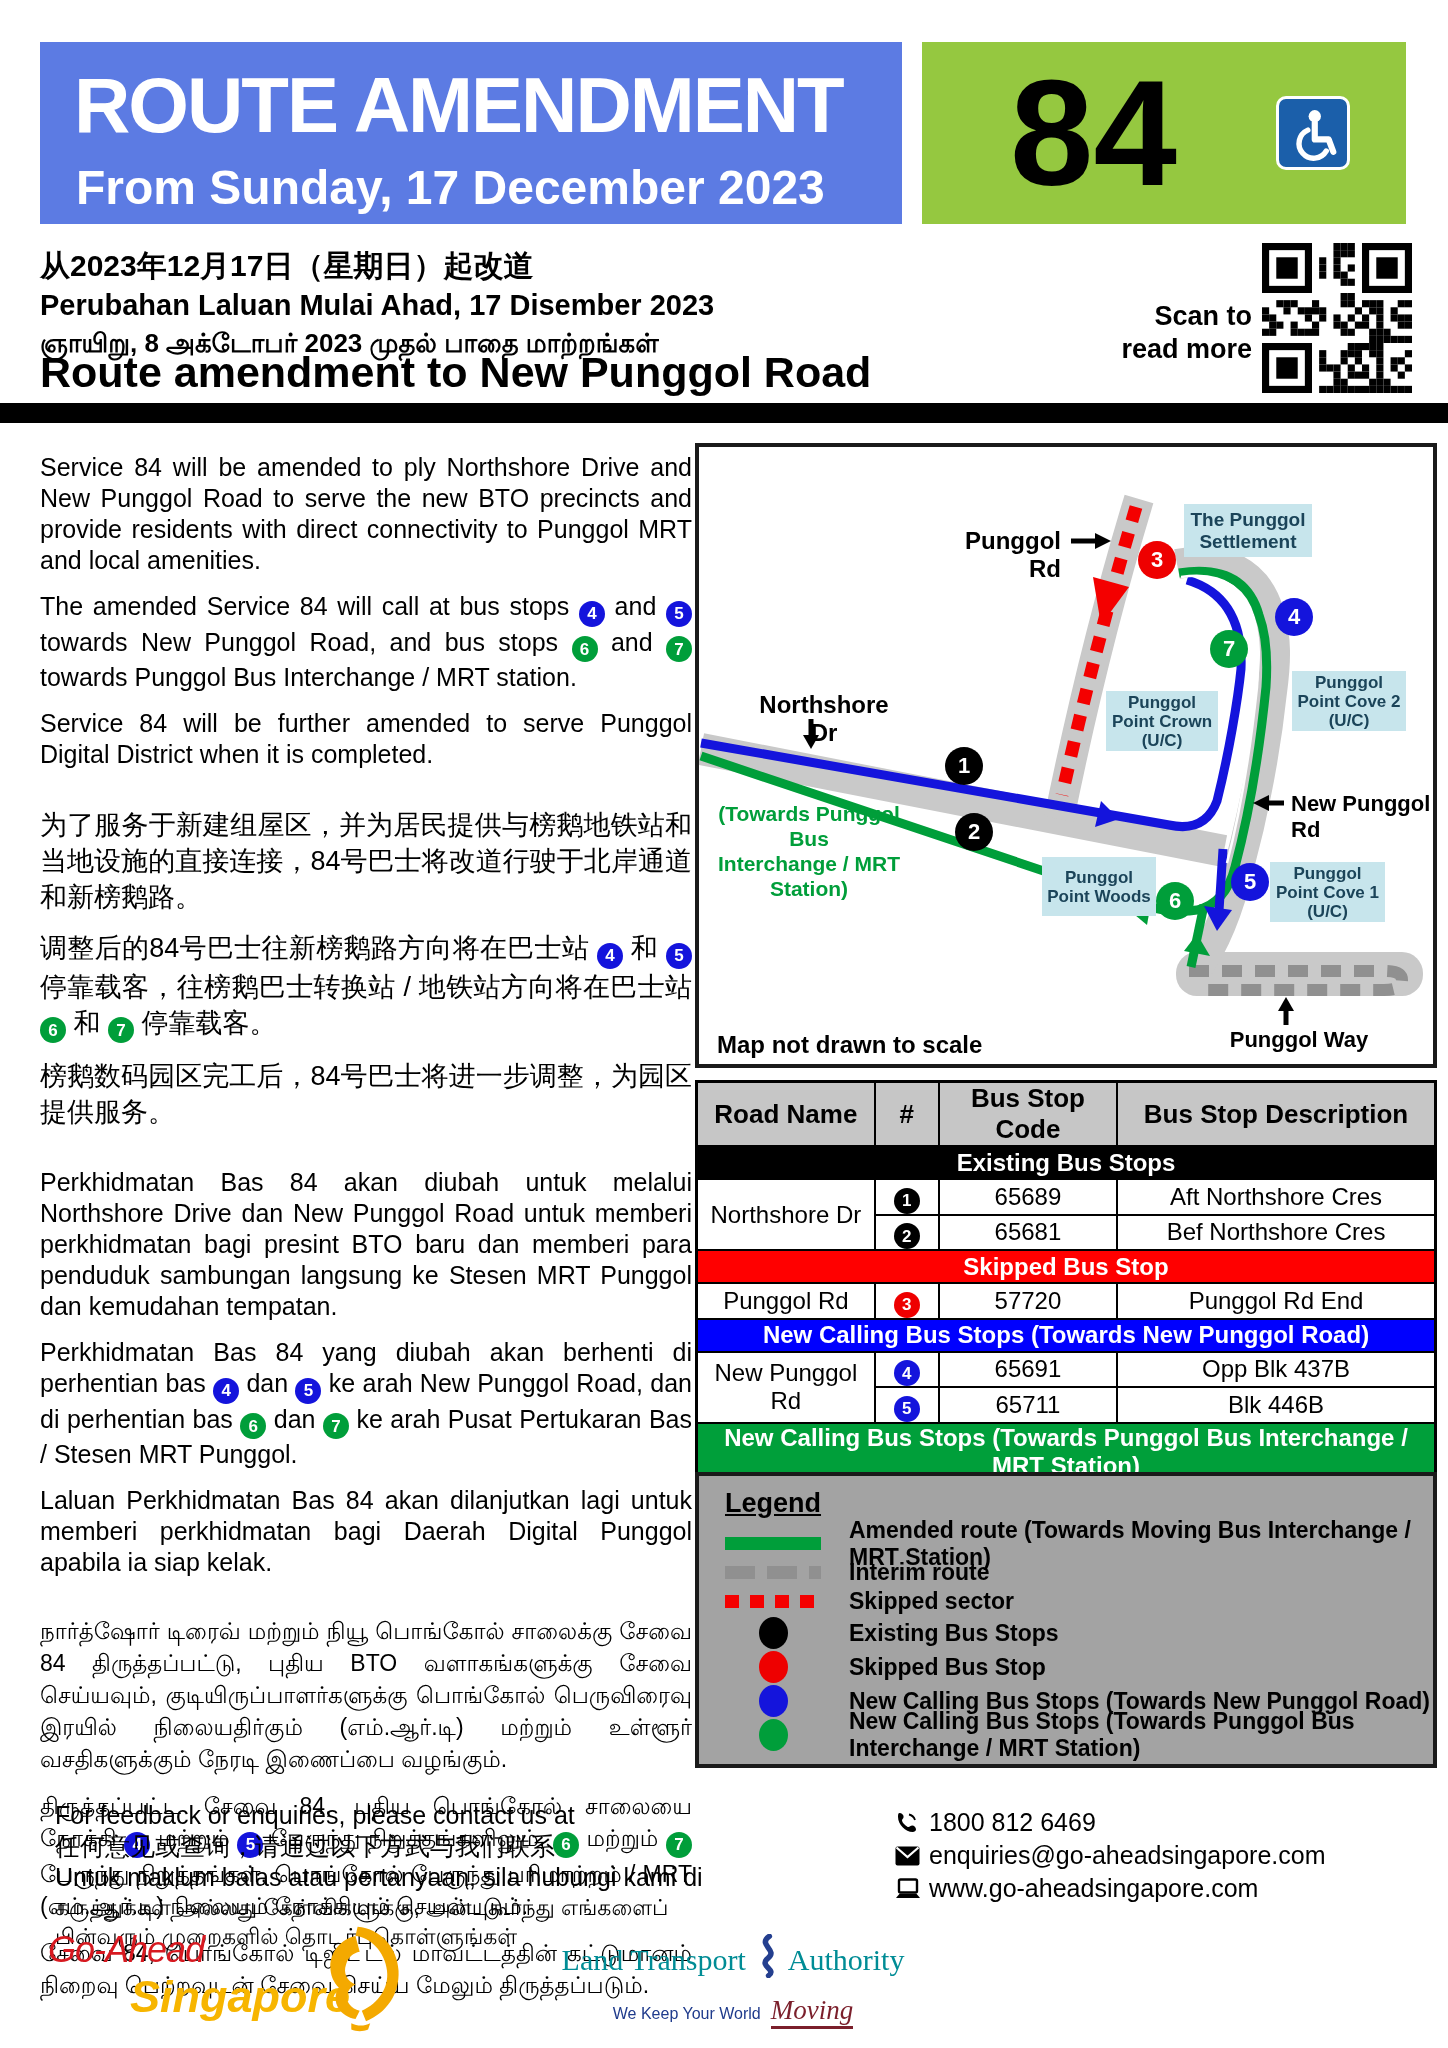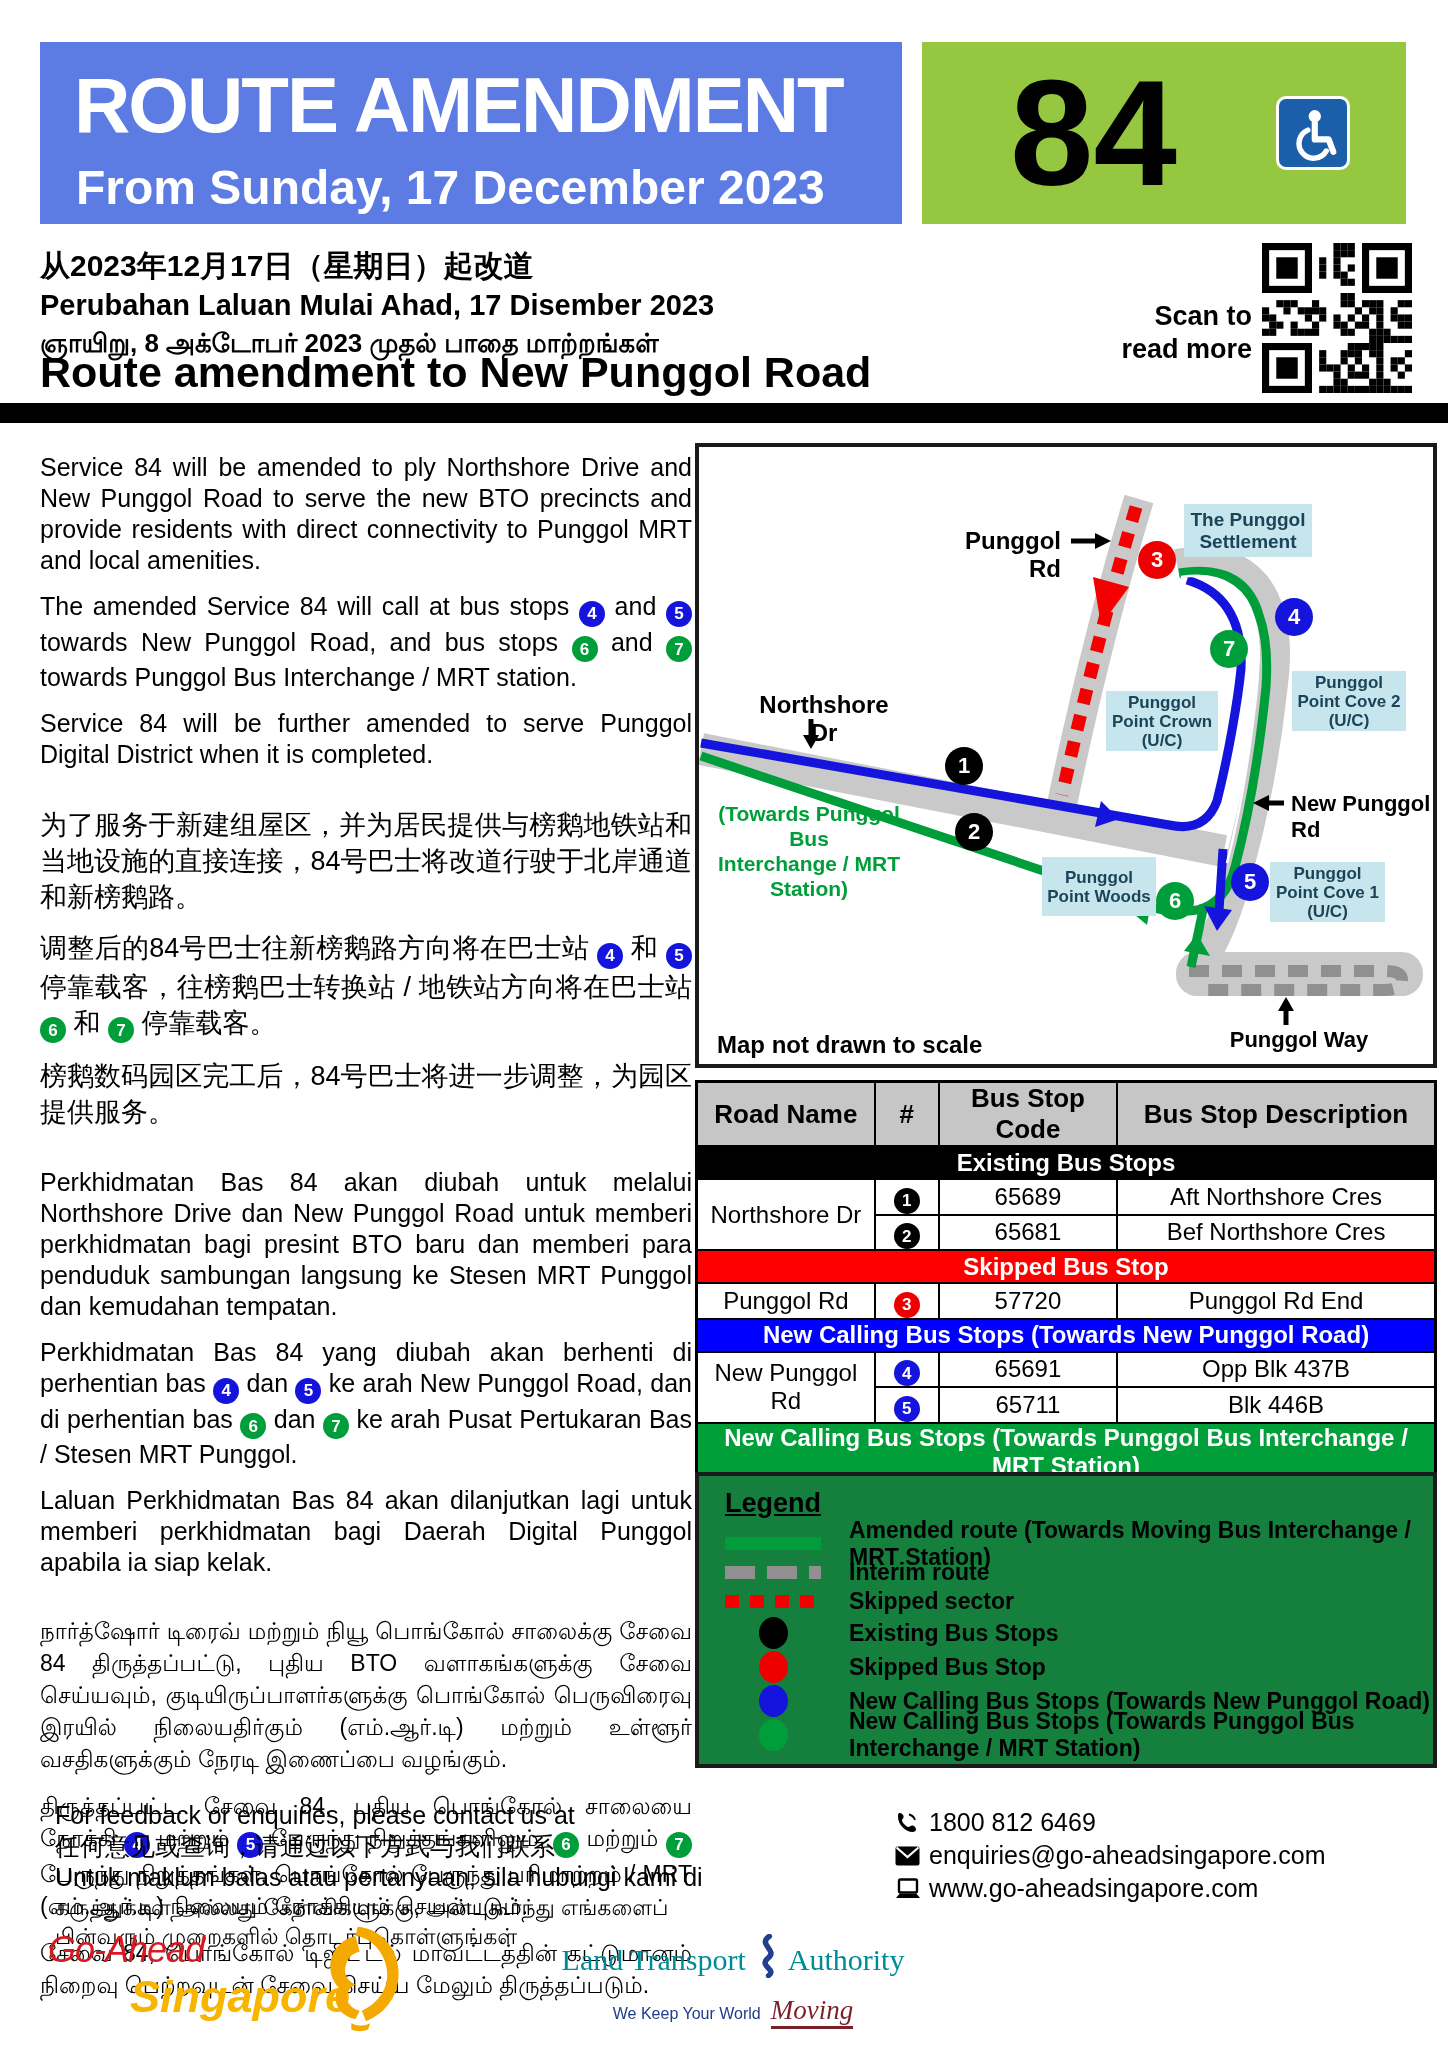--- a/index.html
+++ b/index.html
@@ -48,21 +48,21 @@
   .stop-table{position:absolute;left:695px;top:1080px;width:742px;border-collapse:collapse;table-layout:fixed;}
   .stop-table th,.stop-table td{border:2px solid #000;text-align:center;padding:0;}
   .stop-table{border:3px solid #000;}
   .stop-table th{background:#C6C6C6;font-size:26px;font-weight:700;height:46px;}
   .band td{height:27px;font-size:24px;font-weight:700;color:#fff;}
   .band.b-black td{background:#000;} .band.b-red td{background:#FF0000;}
   .band.b-blue td{background:#0000FE;} .band.b-green td{background:#009F3A;}
   .stop-table td{font-size:24px;height:31px;background:#fff;}
   .c-road{width:178px;} .c-num{width:64px;} .c-code{width:178px;} .c-desc{width:318px;}
   
-  .legend-box{position:absolute;left:695px;top:1472px;width:742px;height:296px;border:4px solid #1a1a1a;box-sizing:border-box;background:#15803d;padding:12px 0 0 26px;}
+  .legend-box{position:absolute;left:695px;top:1472px;width:742px;height:296px;border:4px solid #1a1a1a;box-sizing:border-box;background:#a3a3a3;padding:12px 0 0 26px;}
   .legend-title{font-size:27px;font-weight:700;text-decoration:underline;margin-bottom:10px;}
   .lg-row{display:flex;align-items:center;height:29px;font-size:23px;font-weight:700;}
   .lg-row.dot{height:34px;}
   .lg-swatch{width:96px;margin-right:28px;flex:0 0 96px;display:flex;align-items:center;justify-content:center;}
   .sw-line{width:96px;height:13px;}
   .sw-dash{width:96px;height:13px;}
   .sw-dot{width:29px;height:32px;border-radius:50%;}
   
   .feedback{position:absolute;left:55px;top:1800px;width:660px;font-size:25px;line-height:31px;}
   .feedback .ta{font-size:22px;line-height:29px;}

